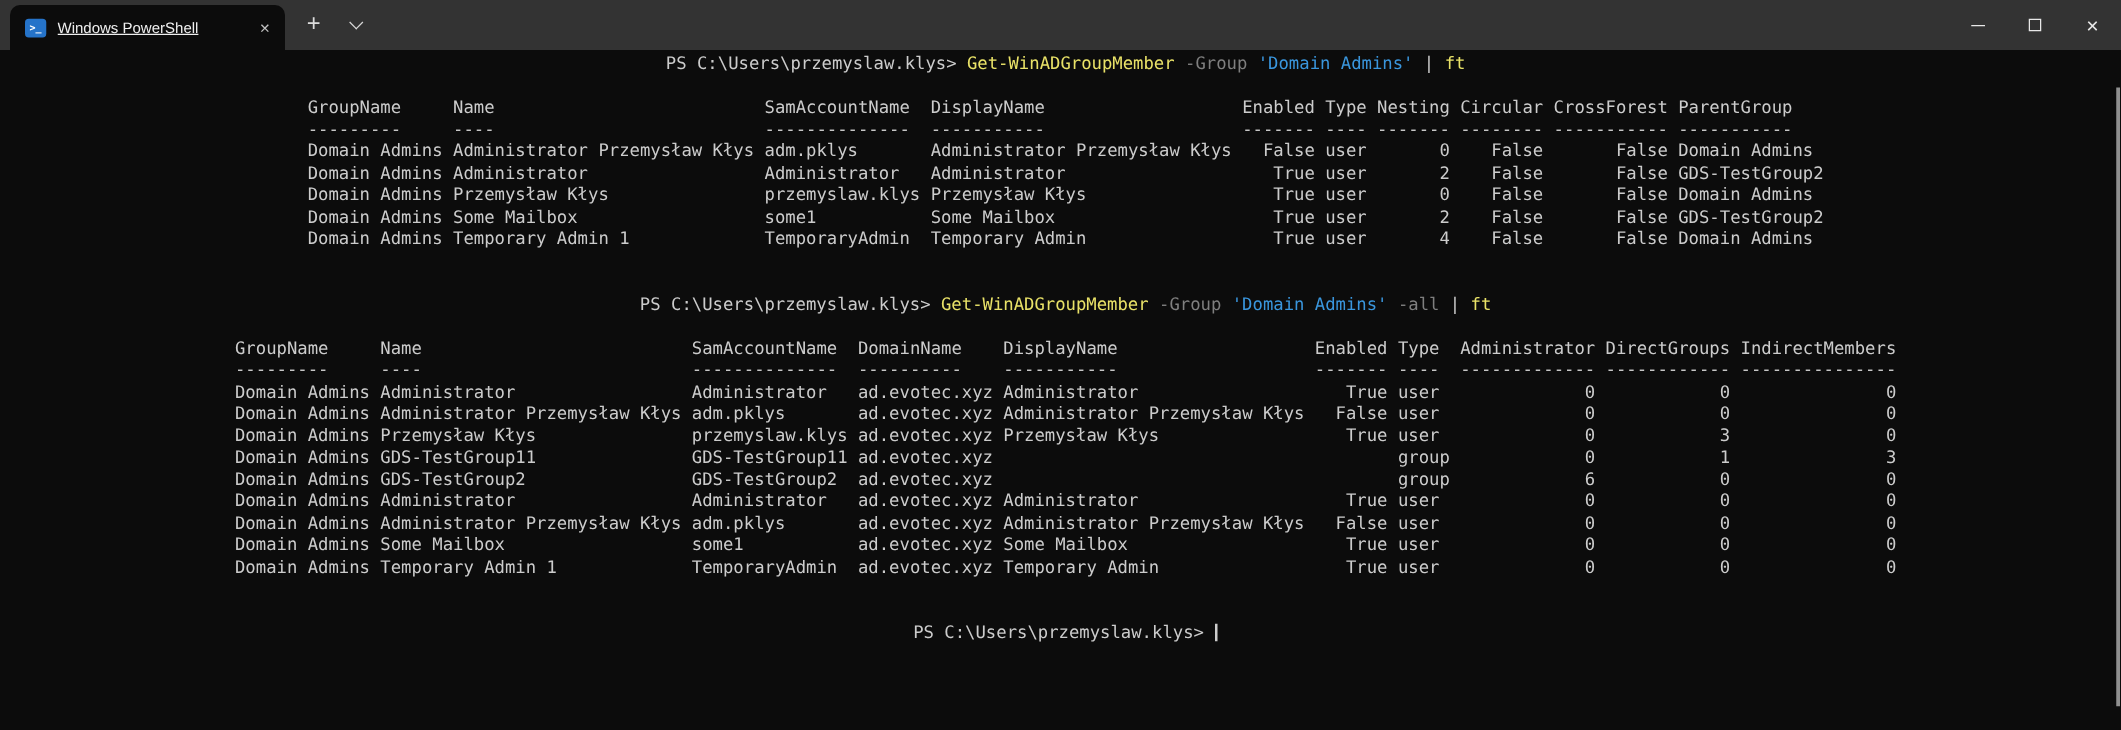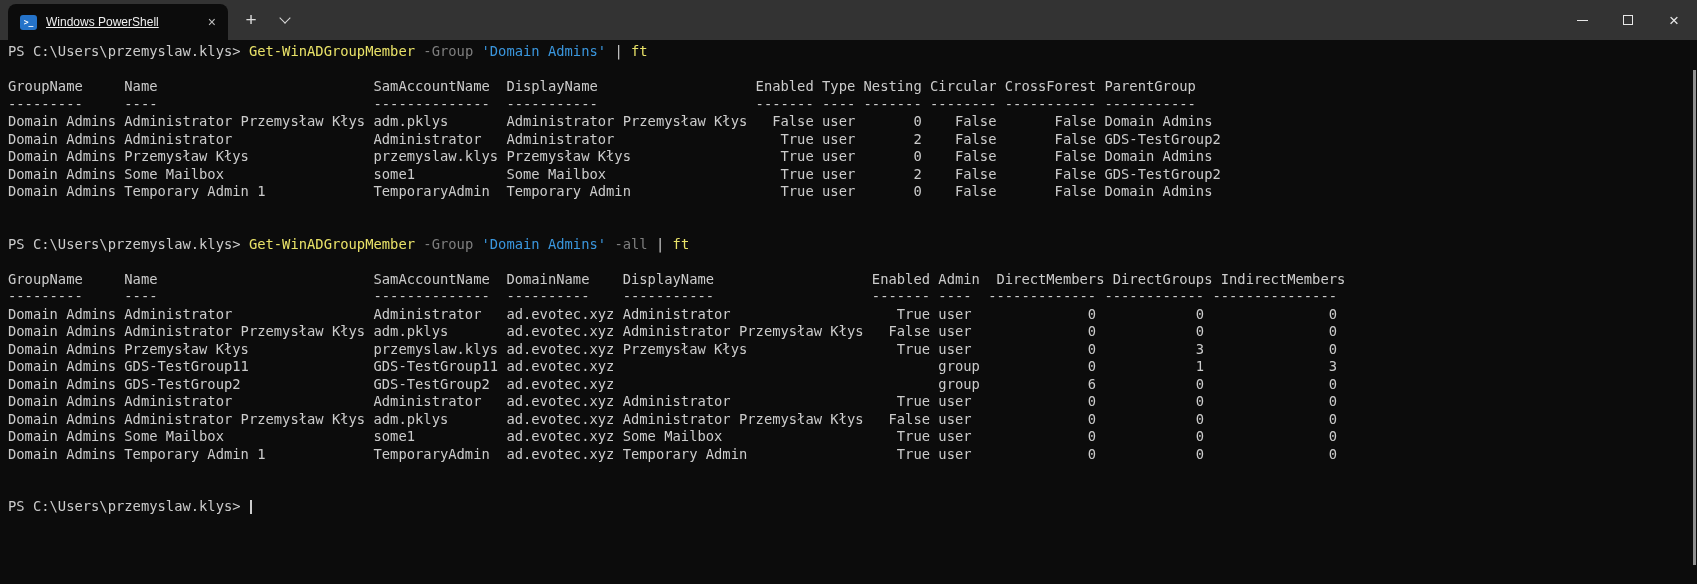--- a/index.html
+++ b/index.html
@@ -58,20 +58,21 @@
     color: #e8e8e8;
   }
   .min-glyph { width: 11px; height: 1px; background: #e8e8e8; }
   .max-glyph { width: 10px; height: 10px; border: 1px solid #e8e8e8; background: transparent; }
   .close-glyph { font-size: 17px; line-height: 1; font-family: "Liberation Sans", sans-serif; font-weight: 300; }
   
   .screen {
     padding: 3px 0 0 8px;
     color: #cccccc;
     font-size: 13.8px;
+    text-align: center;
   }
   .tline { height: 17.5px; line-height: 17.5px; white-space: pre; }
   .cursor {
     display: inline-block; width: 2px; height: 14px;
     background: #cccccc; vertical-align: middle; margin-left: 1px;
   }
   .scroll-thumb {
     position: absolute; right: 1px; top: 70px;
     width: 3px; height: 495px; background: #909090;
   }
@@ -105,26 +106,26 @@
 
   <div class="screen" id="terminal-screen">
       <div class="tline"><span style="color: rgb(204, 204, 204);">PS C:\Users\przemyslaw.klys&gt; </span><span style="color: rgb(233, 226, 104);">Get-WinADGroupMember</span><span style="color: rgb(204, 204, 204);"> </span><span style="color: rgb(127, 127, 127);">-Group</span><span style="color: rgb(204, 204, 204);"> </span><span style="color: rgb(58, 150, 221);">'Domain Admins'</span><span style="color: rgb(204, 204, 204);"> | </span><span style="color: rgb(233, 226, 104);">ft</span></div>
       <div class="tline"></div>
       <div class="tline">GroupName     Name                          SamAccountName  DisplayName                   Enabled Type Nesting Circular CrossForest ParentGroup   </div>
       <div class="tline">---------     ----                          --------------  -----------                   ------- ---- ------- -------- ----------- -----------   </div>
       <div class="tline">Domain Admins Administrator Przemysław Kłys adm.pklys       Administrator Przemysław Kłys   False user       0    False       False Domain Admins </div>
       <div class="tline">Domain Admins Administrator                 Administrator   Administrator                    True user       2    False       False GDS-TestGroup2</div>
       <div class="tline">Domain Admins Przemysław Kłys               przemyslaw.klys Przemysław Kłys                  True user       0    False       False Domain Admins </div>
       <div class="tline">Domain Admins Some Mailbox                  some1           Some Mailbox                     True user       2    False       False GDS-TestGroup2</div>
-      <div class="tline">Domain Admins Temporary Admin 1             TemporaryAdmin  Temporary Admin                  True user       0    False       False Domain Admins </div>
+      <div class="tline">Domain Admins Temporary Admin 1             TemporaryAdmin  Temporary Admin                  True user       4    False       False Domain Admins </div>
       <div class="tline"></div>
       <div class="tline"></div>
       <div class="tline"><span style="color: rgb(204, 204, 204);">PS C:\Users\przemyslaw.klys&gt; </span><span style="color: rgb(233, 226, 104);">Get-WinADGroupMember</span><span style="color: rgb(204, 204, 204);"> </span><span style="color: rgb(127, 127, 127);">-Group</span><span style="color: rgb(204, 204, 204);"> </span><span style="color: rgb(58, 150, 221);">'Domain Admins'</span><span style="color: rgb(204, 204, 204);"> </span><span style="color: rgb(127, 127, 127);">-all</span><span style="color: rgb(204, 204, 204);"> | </span><span style="color: rgb(233, 226, 104);">ft</span></div>
       <div class="tline"></div>
-      <div class="tline">GroupName     Name                          SamAccountName  DomainName    DisplayName                   Enabled Admin  DirectMembers DirectGroups IndirectMembers</div>
+      <div class="tline">GroupName     Name                          SamAccountName  DomainName    DisplayName                   Enabled Type  Administrator DirectGroups IndirectMembers</div>
       <div class="tline">---------     ----                          --------------  ----------    -----------                   ------- ----  ------------- ------------ ---------------</div>
       <div class="tline">Domain Admins Administrator                 Administrator   ad.evotec.xyz Administrator                    True user              0            0               0</div>
       <div class="tline">Domain Admins Administrator Przemysław Kłys adm.pklys       ad.evotec.xyz Administrator Przemysław Kłys   False user              0            0               0</div>
       <div class="tline">Domain Admins Przemysław Kłys               przemyslaw.klys ad.evotec.xyz Przemysław Kłys                  True user              0            3               0</div>
       <div class="tline">Domain Admins GDS-TestGroup11               GDS-TestGroup11 ad.evotec.xyz                                       group             0            1               3</div>
       <div class="tline">Domain Admins GDS-TestGroup2                GDS-TestGroup2  ad.evotec.xyz                                       group             6            0               0</div>
       <div class="tline">Domain Admins Administrator                 Administrator   ad.evotec.xyz Administrator                    True user              0            0               0</div>
       <div class="tline">Domain Admins Administrator Przemysław Kłys adm.pklys       ad.evotec.xyz Administrator Przemysław Kłys   False user              0            0               0</div>
       <div class="tline">Domain Admins Some Mailbox                  some1           ad.evotec.xyz Some Mailbox                     True user              0            0               0</div>
       <div class="tline">Domain Admins Temporary Admin 1             TemporaryAdmin  ad.evotec.xyz Temporary Admin                  True user              0            0               0</div>

